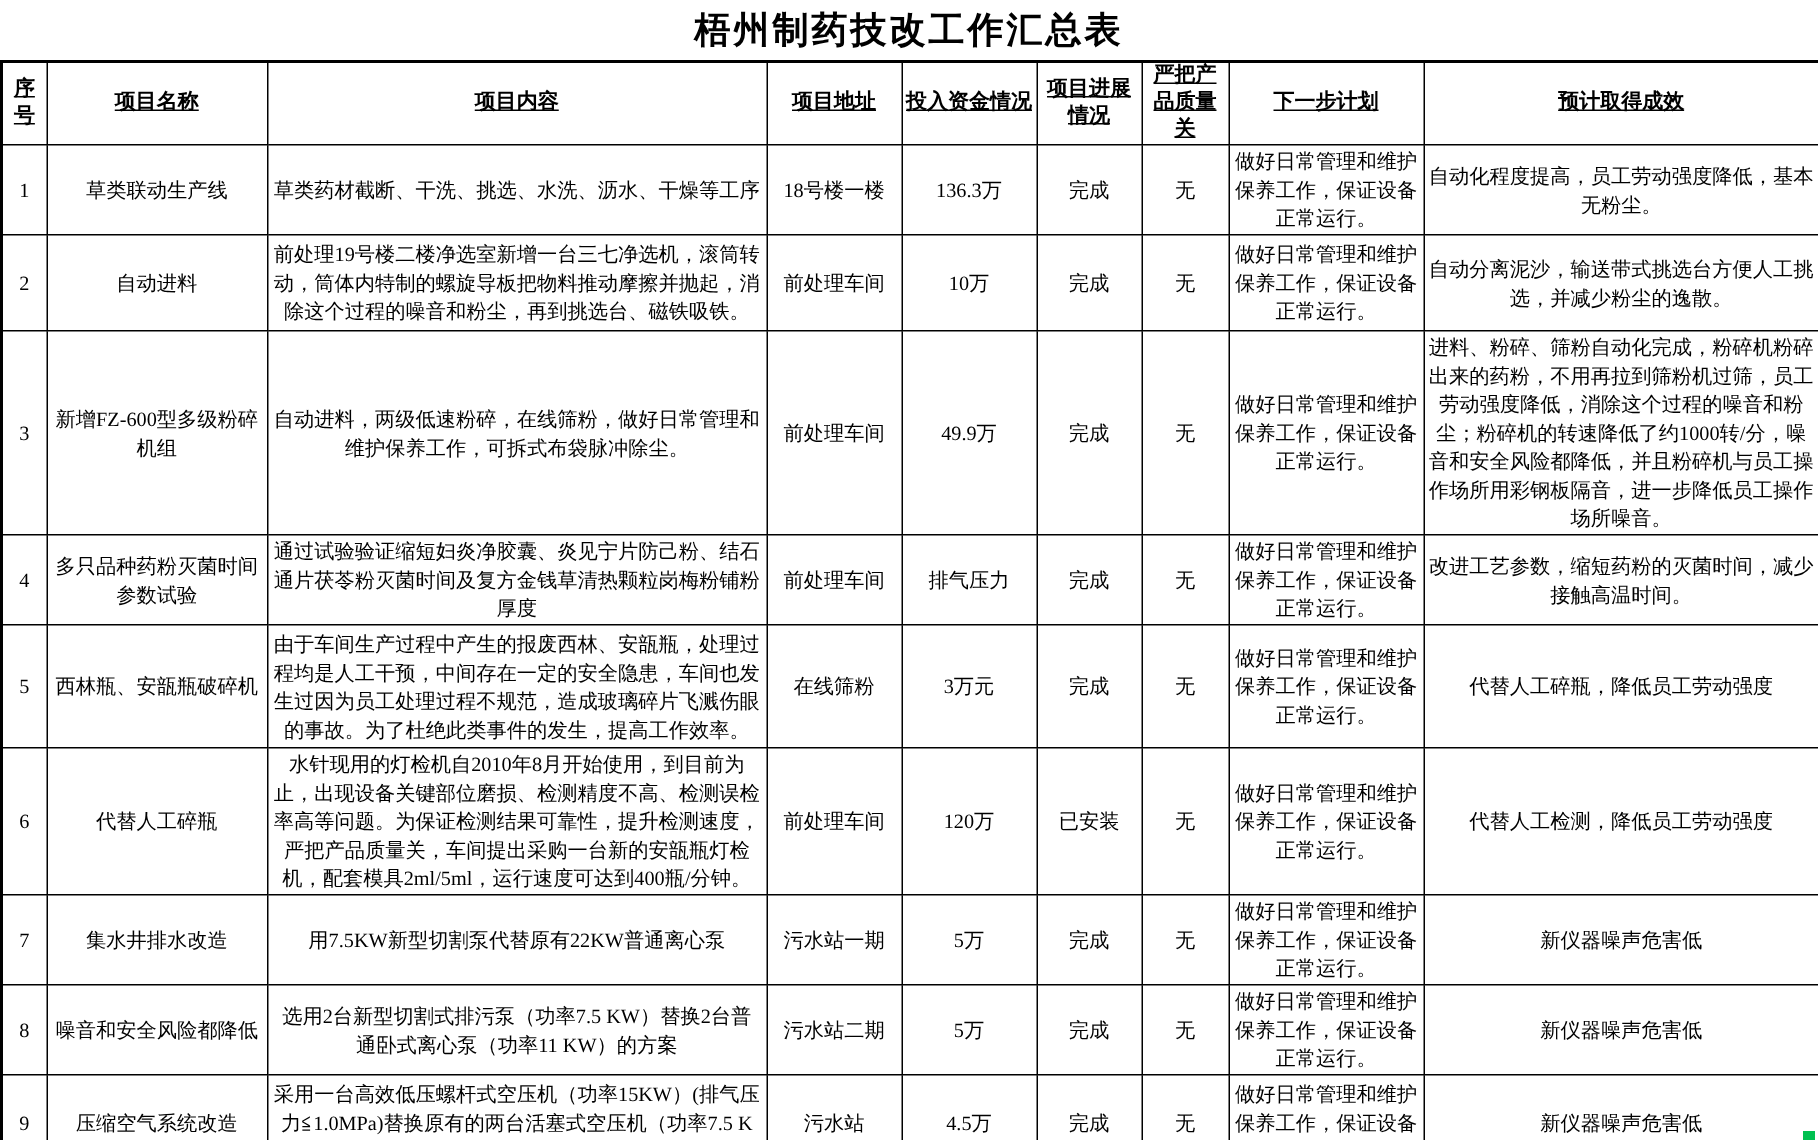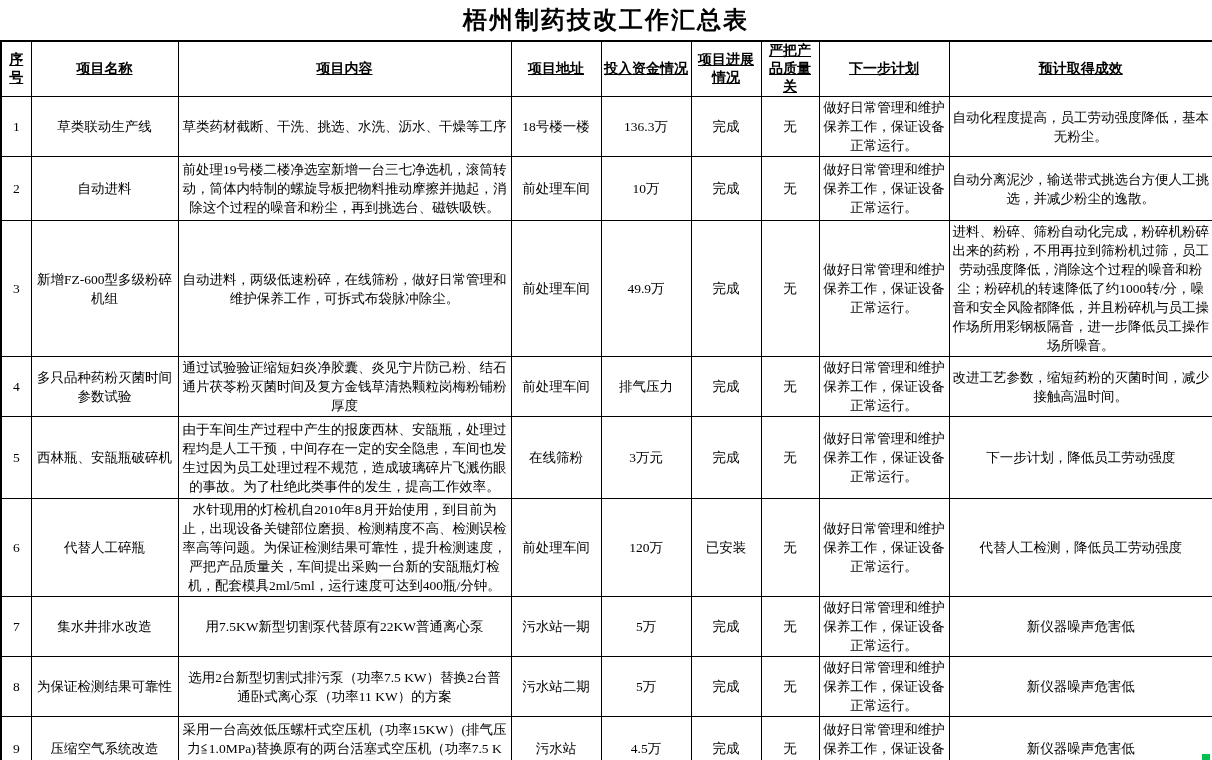--- a/index.html
+++ b/index.html
@@ -106,21 +106,21 @@
       </tr>
       <tr style="height: 82px;">
         <td class="col-seq">5</td>
         <td class="col-name">西林瓶、安瓿瓶破碎机</td>
         <td class="col-content">由于车间生产过程中产生的报废西林、安瓿瓶，处理过程均是人工干预，中间存在一定的安全隐患，车间也发生过因为员工处理过程不规范，造成玻璃碎片飞溅伤眼的事故。为了杜绝此类事件的发生，提高工作效率。</td>
         <td class="col-address">在线筛粉</td>
         <td class="col-investment">3万元</td>
         <td class="col-progress">完成</td>
         <td class="col-shortcomings">无</td>
         <td class="col-next_plan">做好日常管理和维护保养工作，保证设备正常运行。</td>
-        <td class="col-expected_results">下一步计划，降低员工劳动强度</td>
+        <td class="col-expected_results">代替人工碎瓶，降低员工劳动强度</td>
       </tr>
       <tr style="height: 98px;">
         <td class="col-seq">6</td>
         <td class="col-name">代替人工碎瓶</td>
         <td class="col-content">水针现用的灯检机自2010年8月开始使用，到目前为止，出现设备关键部位磨损、检测精度不高、检测误检率高等问题。为保证检测结果可靠性，提升检测速度，严把产品质量关，车间提出采购一台新的安瓿瓶灯检机，配套模具2ml/5ml，运行速度可达到400瓶/分钟。</td>
         <td class="col-address">前处理车间</td>
         <td class="col-investment">120万</td>
         <td class="col-progress">已安装</td>
         <td class="col-shortcomings">无</td>
         <td class="col-next_plan">做好日常管理和维护保养工作，保证设备正常运行。</td>
@@ -132,21 +132,21 @@
         <td class="col-content">用7.5KW新型切割泵代替原有22KW普通离心泵</td>
         <td class="col-address">污水站一期</td>
         <td class="col-investment">5万</td>
         <td class="col-progress">完成</td>
         <td class="col-shortcomings">无</td>
         <td class="col-next_plan">做好日常管理和维护保养工作，保证设备正常运行。</td>
         <td class="col-expected_results">新仪器噪声危害低</td>
       </tr>
       <tr style="height: 53px;">
         <td class="col-seq">8</td>
-        <td class="col-name">为保证检测结果可靠性</td>
+        <td class="col-name">噪音和安全风险都降低</td>
         <td class="col-content">选用2台新型切割式排污泵（功率7.5 KW）替换2台普通卧式离心泵（功率11 KW）的方案</td>
         <td class="col-address">污水站二期</td>
         <td class="col-investment">5万</td>
         <td class="col-progress">完成</td>
         <td class="col-shortcomings">无</td>
         <td class="col-next_plan">做好日常管理和维护保养工作，保证设备正常运行。</td>
         <td class="col-expected_results">新仪器噪声危害低</td>
       </tr>
       <tr style="height: 65px;">
         <td class="col-seq">9</td>

